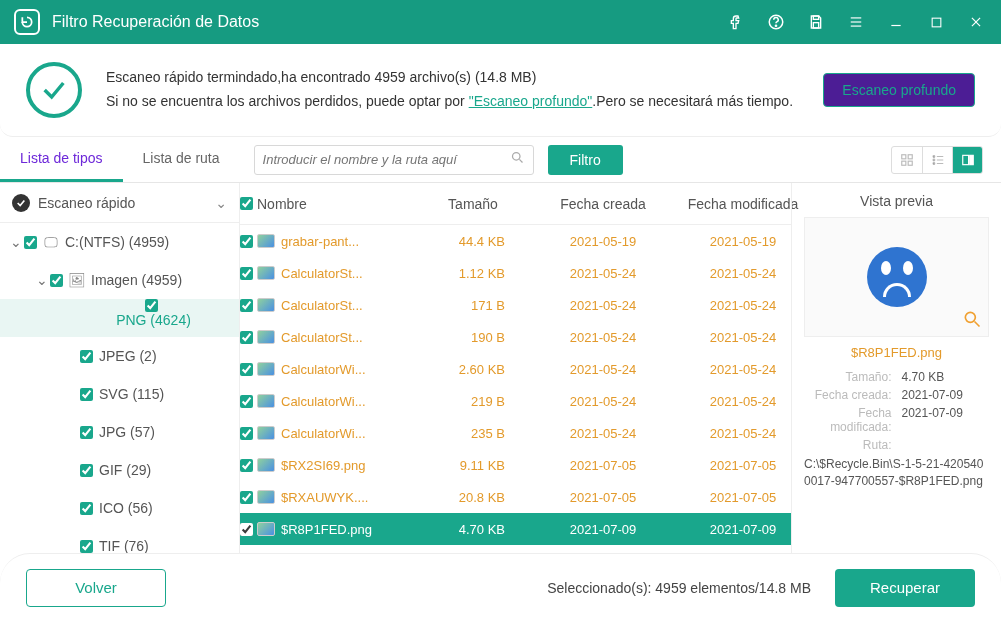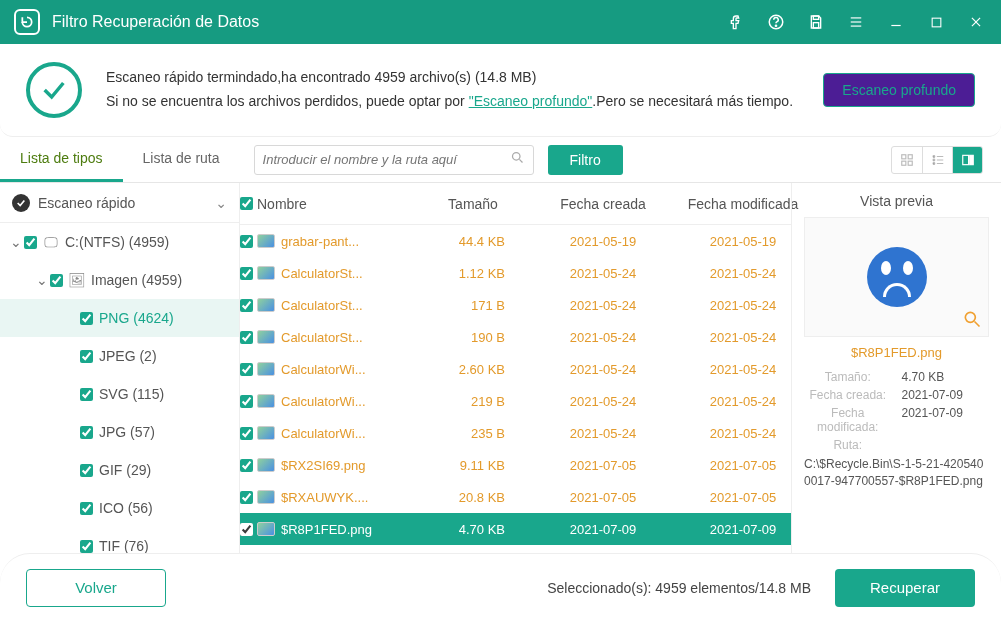--- a/index.html
+++ b/index.html
@@ -17,21 +17,21 @@
   .status { display: flex; align-items: center; padding: 18px 26px; gap: 24px; border-bottom: 1px solid #eee; border-radius: 13px; }
   .status .check-circ { width: 56px; height: 56px; border: 4px solid #19a78c; border-radius: 50%; display:flex;align-items:center;justify-content:center;}
   .status .msg { flex: 1; font-size: 14px; color: #333; line-height: 1.7; }
   .status .msg a { color: #19a78c; text-decoration: underline; }
   .deep-btn { background: #4c1d95; border: 1.5px solid #19a78c; color: #19a78c; border-radius: 4px; padding: 8px 18px; font-size: 14px; cursor: pointer; }
 
   
   .toolbar-row { display:flex; align-items:center; height: 46px; border-bottom: 1px solid #e6e6e6; }
   .tabs { display:flex; height:100%; }
   .tab { padding: 0 20px; display:flex; align-items:center; font-size:14px; color:#666; cursor:pointer; border-bottom: 3px solid transparent; }
-  .tab.active { color:#4d7c0f; border-bottom-color:#19a78c; }
+  .tab.active { color:#6d28d9; border-bottom-color:#19a78c; }
   .search { margin-left: 14px; border:1px solid #d8d8d8; border-radius:3px; height:30px; width:280px; display:flex; align-items:center; padding:0 8px; }
   .search input { border:none; outline:none; flex:1; font-size:13px; color:#666; font-style: italic; }
   .filter-btn { margin-left:14px; background:#19a78c; color:#fff; border:none; border-radius:3px; height:30px; padding:0 22px; font-size:14px; cursor:pointer; }
   .view-switch { margin-left:auto; margin-right:18px; display:flex; border:1px solid #ddd; border-radius:3px; overflow:hidden; }
   .view-switch span { width:30px; height:26px; display:flex; align-items:center; justify-content:center; border-left:1px solid #ddd; cursor:pointer; }
   .view-switch span:first-child { border-left:none; }
   .view-switch span.act { background:#19a78c; color:#fff; }
 
   
   .main { flex:1; display:flex; min-height:0; }
@@ -69,21 +69,21 @@
   .preview h4 { text-align:center; font-size:14px; font-weight:normal; color:#555; margin-bottom:8px; }
   .preview .thumb-box { height:120px; background:#fafafa; border:1px solid #eee; display:flex; align-items:center; justify-content:center; position:relative; margin-bottom:8px; }
   .face { width:60px; height:60px; background:#2f74d0; border-radius:50%; position:relative; }
   .face::before, .face::after { content:""; position:absolute; width:10px; height:14px; background:#fff; border-radius:50%; top:14px; }
   .face::before { left:14px; }
   .face::after { right:14px; }
   .mouth { position:absolute; width:28px; height:14px; border:3px solid #fff; border-bottom:none; border-radius:14px 14px 0 0; bottom:10px; left:16px; }
   .preview .zoom { position:absolute; right:6px; bottom:4px; color:#f0a030; }
   .preview .fname { text-align:center; color:#e39a2b; font-size:13px; margin-bottom:10px; word-break:break-all; }
   .meta-row { display:flex; margin:4px 0; }
-  .meta-row .k { flex:1; text-align:center; color:#bbb; padding-right:10px; }
+  .meta-row .k { flex:1; text-align:right; color:#bbb; padding-right:10px; }
   .meta-row .v { flex:1; color:#555; }
   .ruta-val { color:#555; line-height:1.4; word-break:break-all; margin-top:2px; }
 
   
   .footer { height:68px; border-top:1px solid #eee; display:flex; align-items:center; padding:0 26px;border-radius:30px; }
   .btn-outline { border:1.5px solid #19a78c; color:#19a78c; background:#fff; width:140px; height:38px; border-radius:4px; font-size:15px; cursor:pointer; }
   .sel-info { margin-left:auto; margin-right:24px; font-size:14px; color:#444; }
   .btn-primary { background:#19a78c; color:#fff; border:none; width:140px; height:38px; border-radius:4px; font-size:15px; cursor:pointer; }
 </style>
 </head>
@@ -217,21 +217,21 @@
       <span class="ic">🖵</span>
       <span>C:(NTFS) (4959)</span>
     </div>
     <div class="tree-row" style="padding-left:36px">
       <span class="caret">⌄</span>
       <input type="checkbox" class="cb" checked="" style="">
       <span class="ic">🖼</span>
       <span>Imagen (4959)</span>
     </div>
     <div id="type-list">
-        <div class="tree-row sel" style="padding-left: 78px;">
+        <div class="tree-row sel" style="padding-left: 78px; flex-direction: column;">
           <input type="checkbox" class="cb" checked="" style="">
           <span>PNG (4624)</span>
         </div>
         <div class="tree-row" style="padding-left: 78px;">
           <input type="checkbox" class="cb" checked="" style="">
           <span>JPEG (2)</span>
         </div>
         <div class="tree-row" style="padding-left: 78px;">
           <input type="checkbox" class="cb" checked="" style="">
           <span>SVG (115)</span>

